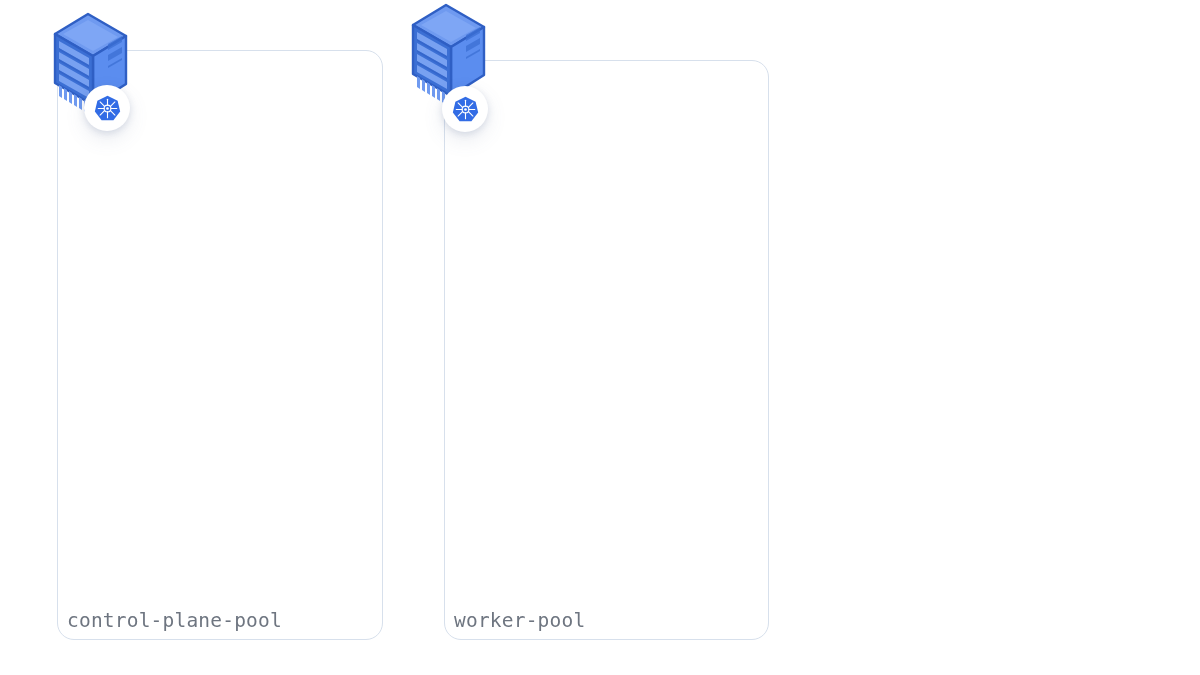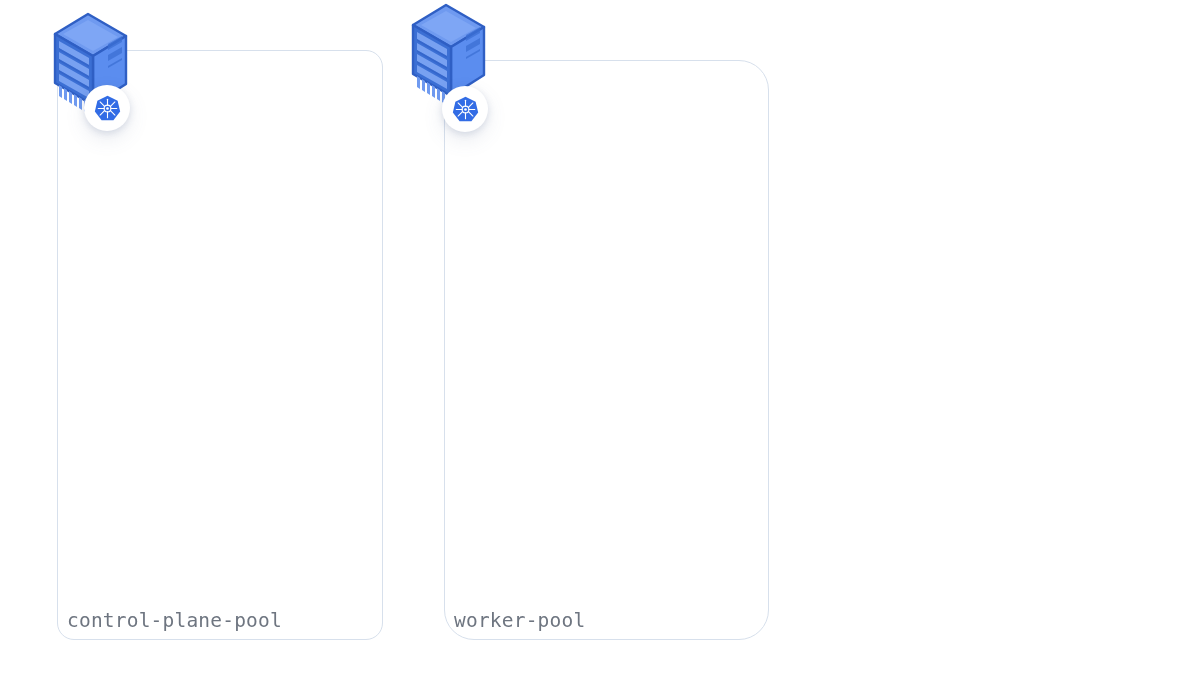--- a/index.html
+++ b/index.html
@@ -118,21 +118,21 @@
       <line x1="40" y1="32" x2="54" y2="32"></line>
       <line x1="39.6" y1="37.6" x2="49.5" y2="47.5"></line>
       <line x1="32" y1="40" x2="32" y2="54"></line>
       <line x1="24.4" y1="37.6" x2="14.5" y2="47.5"></line>
       <line x1="24" y1="32" x2="10" y2="32"></line>
       <line x1="24.4" y1="26.4" x2="14.5" y2="16.5"></line>
     </g>
     <circle cx="32" cy="32" r="3.1" fill="#ffffff"></circle>
   </svg>
     </div>
-    <div class="pool-card" style="left: 444px; top: 60px; width: 325px; height: 580px; border-color: rgb(215, 224, 236); background: rgb(255, 255, 255); border-radius: 30px;">
+    <div class="pool-card" style="left: 444px; top: 60px; width: 325px; height: 580px; border-color: rgb(215, 224, 236); background: rgb(255, 255, 255);">
       <div class="pool-label" style="color: rgb(110, 117, 128);">worker-pool</div>
     </div>
     <div class="server-icon" style="left: 410px; top: 3px;">
   <svg width="78" height="108" viewBox="0 0 78 108" xmlns="http://www.w3.org/2000/svg">
 
     <polygon points="36,2 74,24 41,44 3,22" fill="#6f9af0" stroke="#2f5fc4" stroke-width="2.4" stroke-linejoin="round"></polygon>
     <polygon points="36,8 66,25 41,39 11,22" fill="#7ea6f4" opacity="0.95"></polygon>
 
     <polygon points="41,44 74,24 74,72 41,93" fill="#5b8def" stroke="#2f5fc4" stroke-width="2.4" stroke-linejoin="round"></polygon>
 

